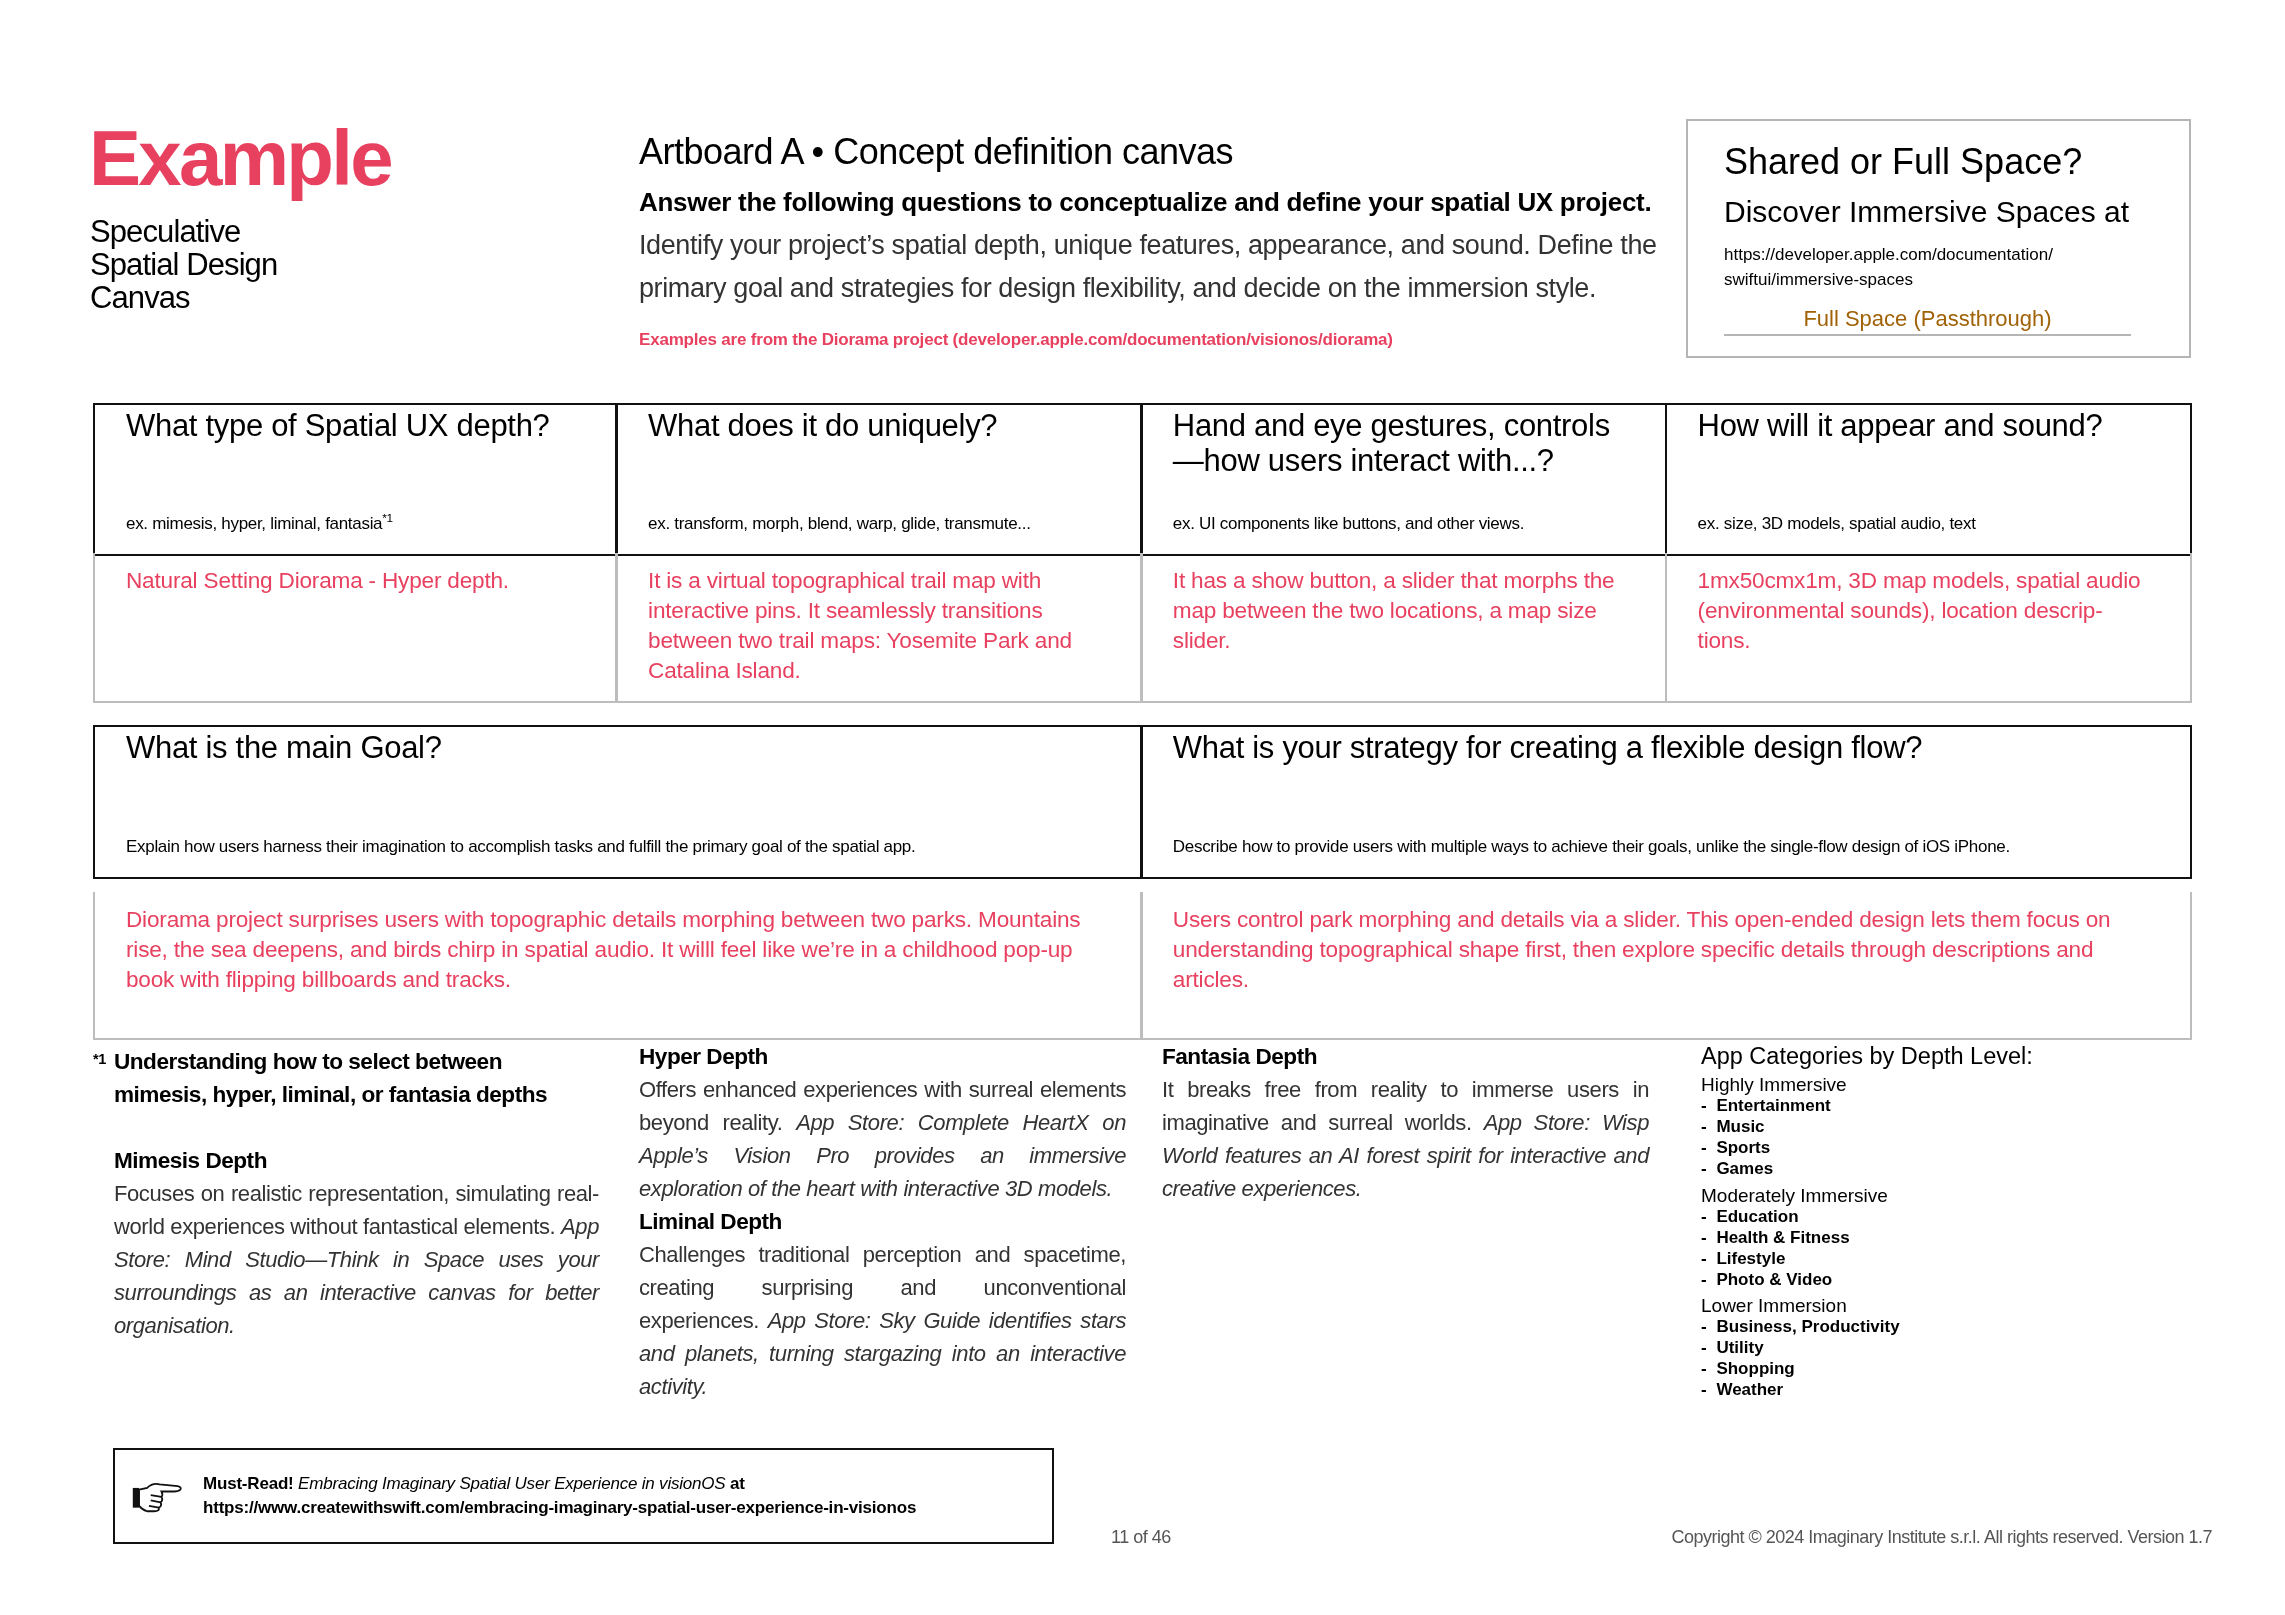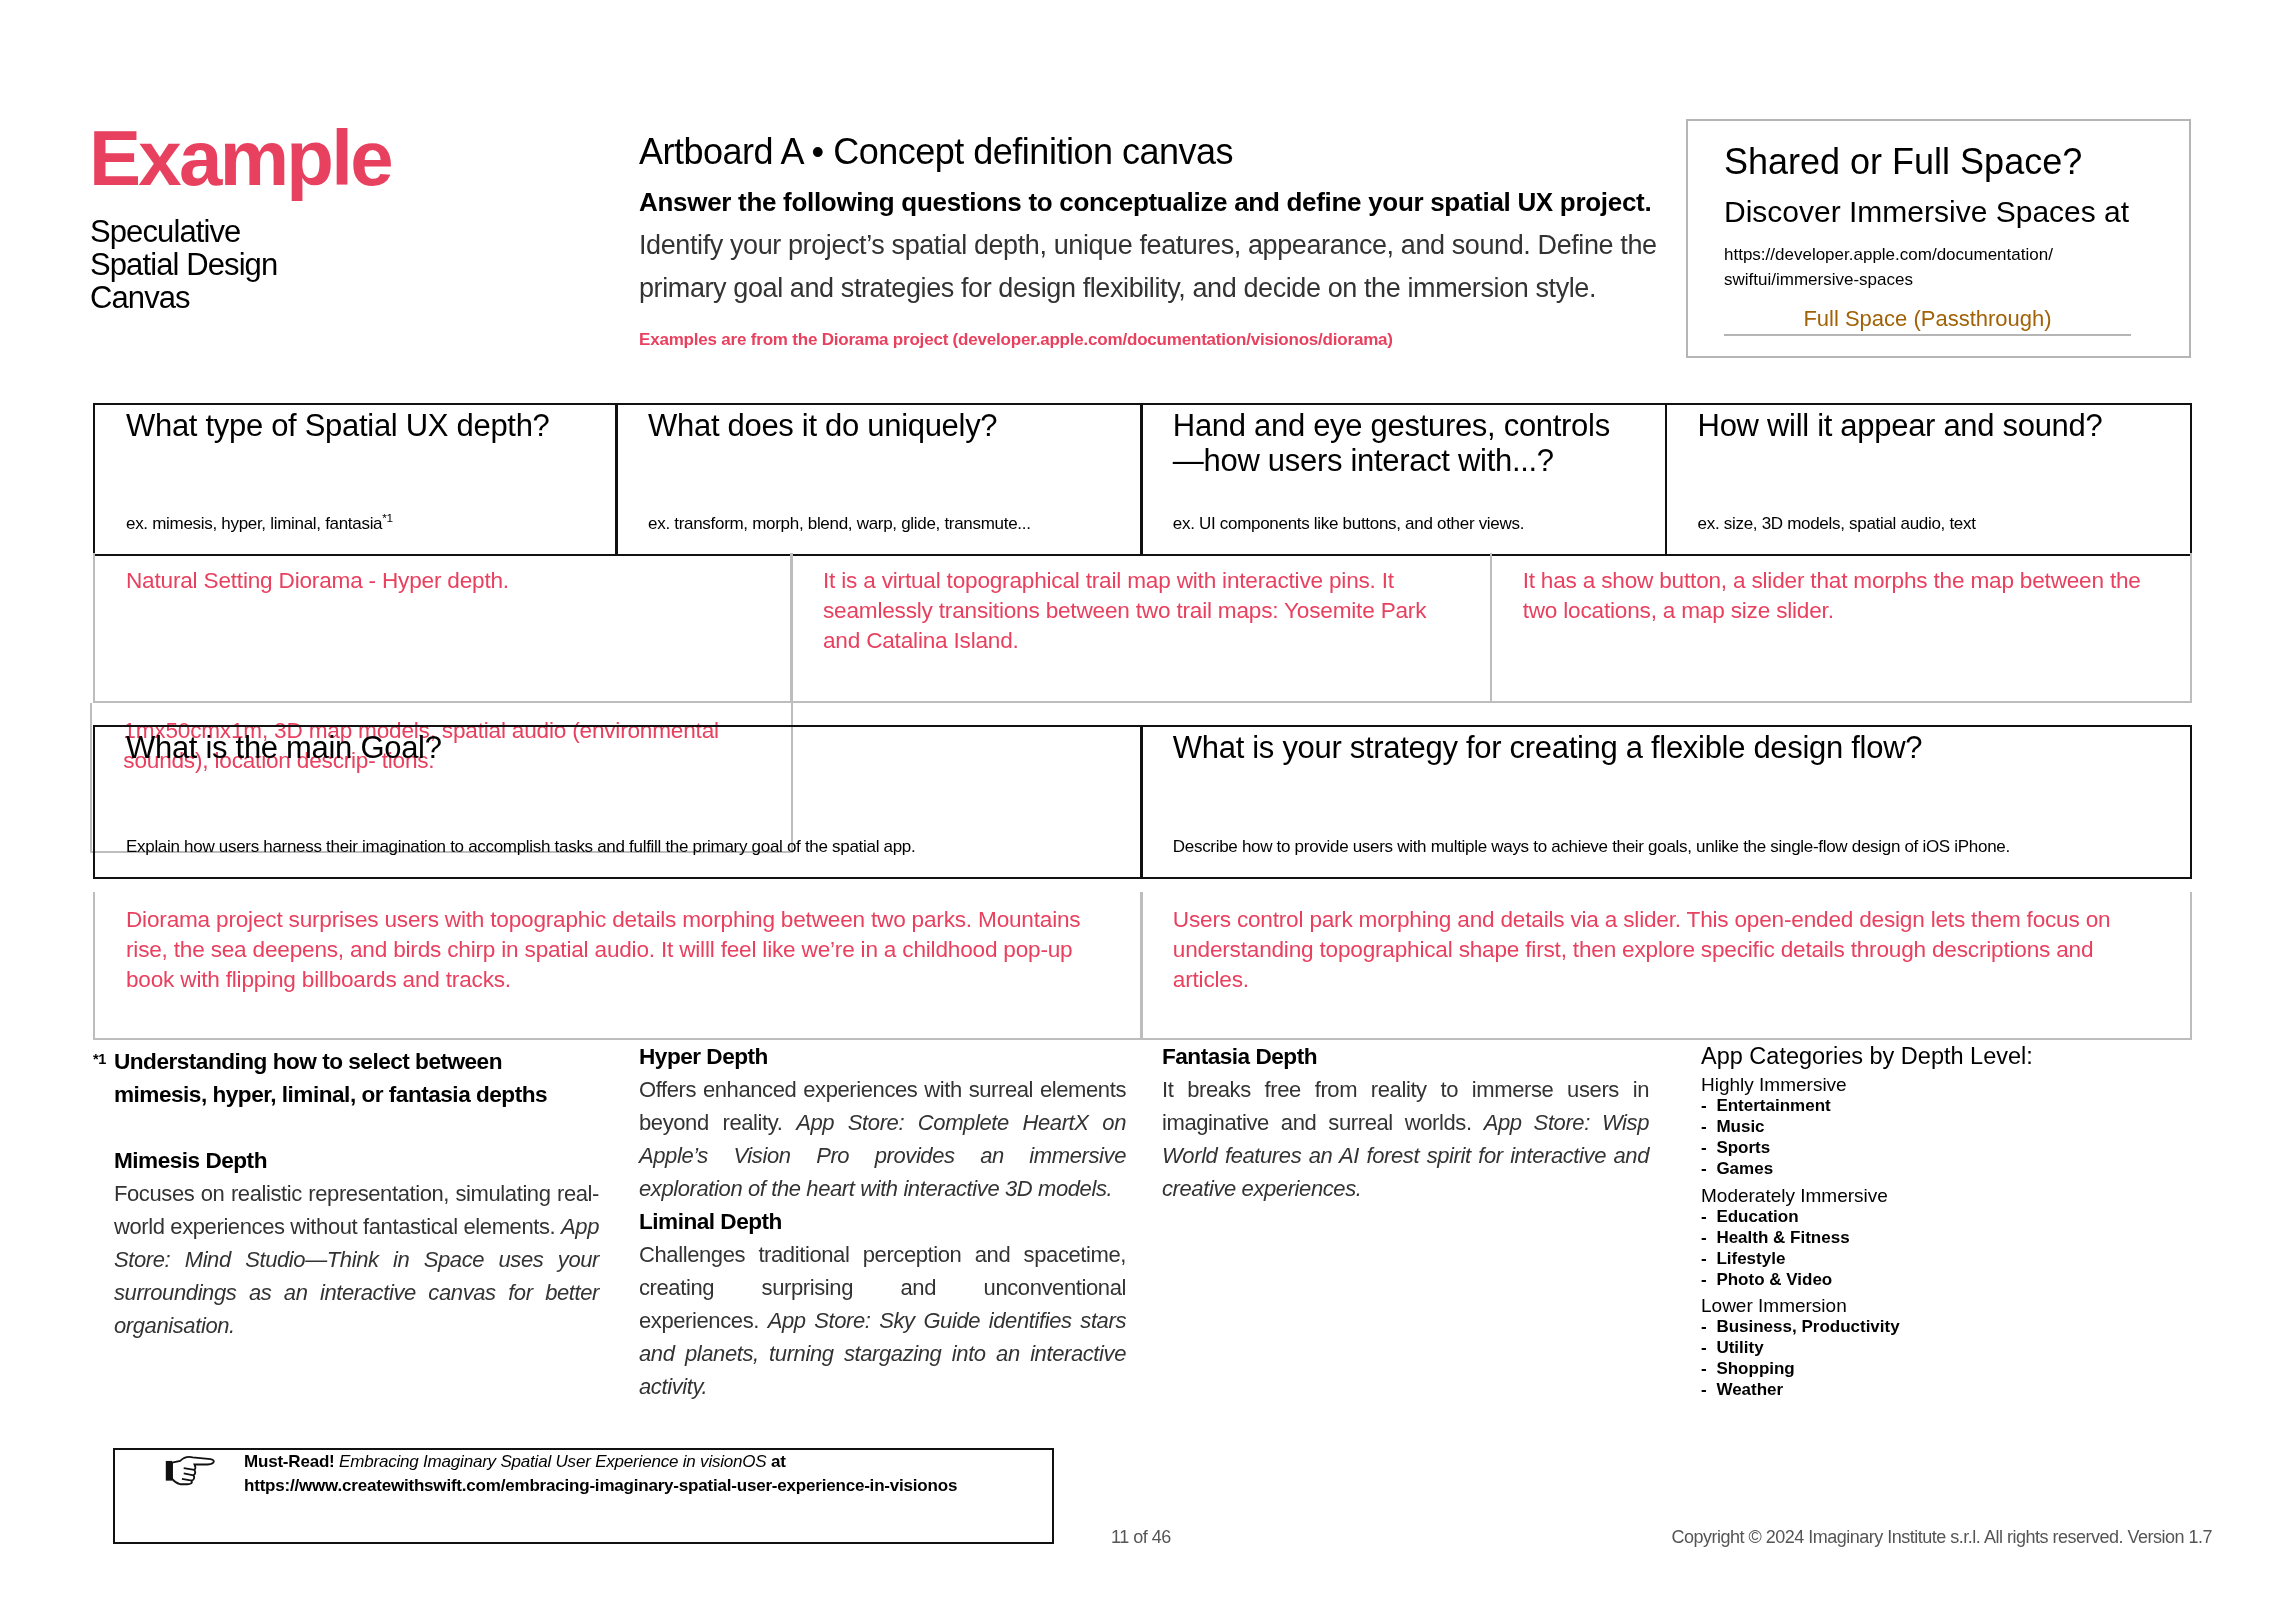--- a/index.html
+++ b/index.html
@@ -30,21 +30,21 @@
   #grid-four { top: 403px; grid-template-columns: repeat(4, 1fr); }
   #grid-two { top: 725px; grid-template-columns: repeat(2, 1fr); }
   .q-head { border: 2.7px solid #111; margin-left: -2.7px; position: relative; padding: 3px 29px 0 31px; }
   .q-head:first-child { margin-left: 0; }
   #grid-four .q-head { height: 153px; }
   #grid-two .q-head { height: 154px; }
   .q-title { font-size: 31px; line-height: 35px; letter-spacing: -0.3px; }
   .q-hint { position: absolute; left: 31px; bottom: 20px; font-size: 17px; letter-spacing: -0.3px; white-space: nowrap; }
   .q-hint sup { font-size: 11.8px; }
   .answers { position: absolute; left: 93px; width: 2099px; display: grid; }
-  #answers-four { top: 553px; grid-template-columns: repeat(3, 1fr); }
+  #answers-four { top: 553px; grid-template-columns: repeat(4, 1fr); }
   #answers-two { top: 892px; grid-template-columns: repeat(2, 1fr); }
   .answer { border: 2.7px solid #bdbdbd; border-top: none; margin-left: -2.7px; padding: 12.7px 29px 0 31px; font-size: 22.6px; line-height: 30px; color: #e8405f; font-weight: 300; letter-spacing: -0.2px; }
   .answer:first-child { margin-left: 0; }
   #answers-four .answer { height: 150px; }
   #answers-two .answer { height: 148px; }
 
   
   .note-col { position: absolute; top: 1045px; font-size: 22px; line-height: 33px; color: #333; font-weight: 300; text-align: justify; letter-spacing: -0.4px; }
   .note-col .h { color: #000; font-weight: 700; font-size: 22.6px; text-align: left; letter-spacing: -0.5px; }
   .note-col em { font-style: italic; }
@@ -54,21 +54,21 @@
   #note-col-3 { left: 1162px; width: 487px; top: 1040px; }
   .gap { height: 33px; }
 
   #categories { position: absolute; left: 1701px; top: 1046px; font-size: 19px; line-height: 21px; color: #000; }
   #cat-title { font-size: 23.5px; margin-bottom: 7.2px; }
   .cat-group { margin-bottom: 5.4px; }
   .cat-item { font-weight: 700; font-size: 17px; }
   .cat-item::before { content: "-"; display: inline-block; width: 15.4px; }
 
   
-  #must-read { position: absolute; left: 113px; top: 1448px; width: 941px; height: 96px; border: 2.7px solid #111; display: flex; padding-left: 49px; gap: 8px; }
+  #must-read { position: absolute; left: 113px; top: 1448px; width: 941px; height: 96px; border: 2.7px solid #111; display: flex; align-items: center; padding-left: 16px; }
   #hand-icon { width: 52px; height: 38px; margin-right: 20px; }
   #must-read-text { font-size: 17px; line-height: 24.4px; font-weight: 700; letter-spacing: -0.2px; }
   #must-read-text em { font-style: italic; font-weight: 400; }
 
   
   #page-number { position: absolute; left: 1111px; top: 1527px; font-size: 18px; color: #555; font-weight: 300; letter-spacing: -0.5px; text-align: right; }
   #copyright { position: absolute; right: 74px; top: 1527px; font-size: 18px; color: #555; font-weight: 300; letter-spacing: -0.5px; }
 </style>
 </head>
 <body>

